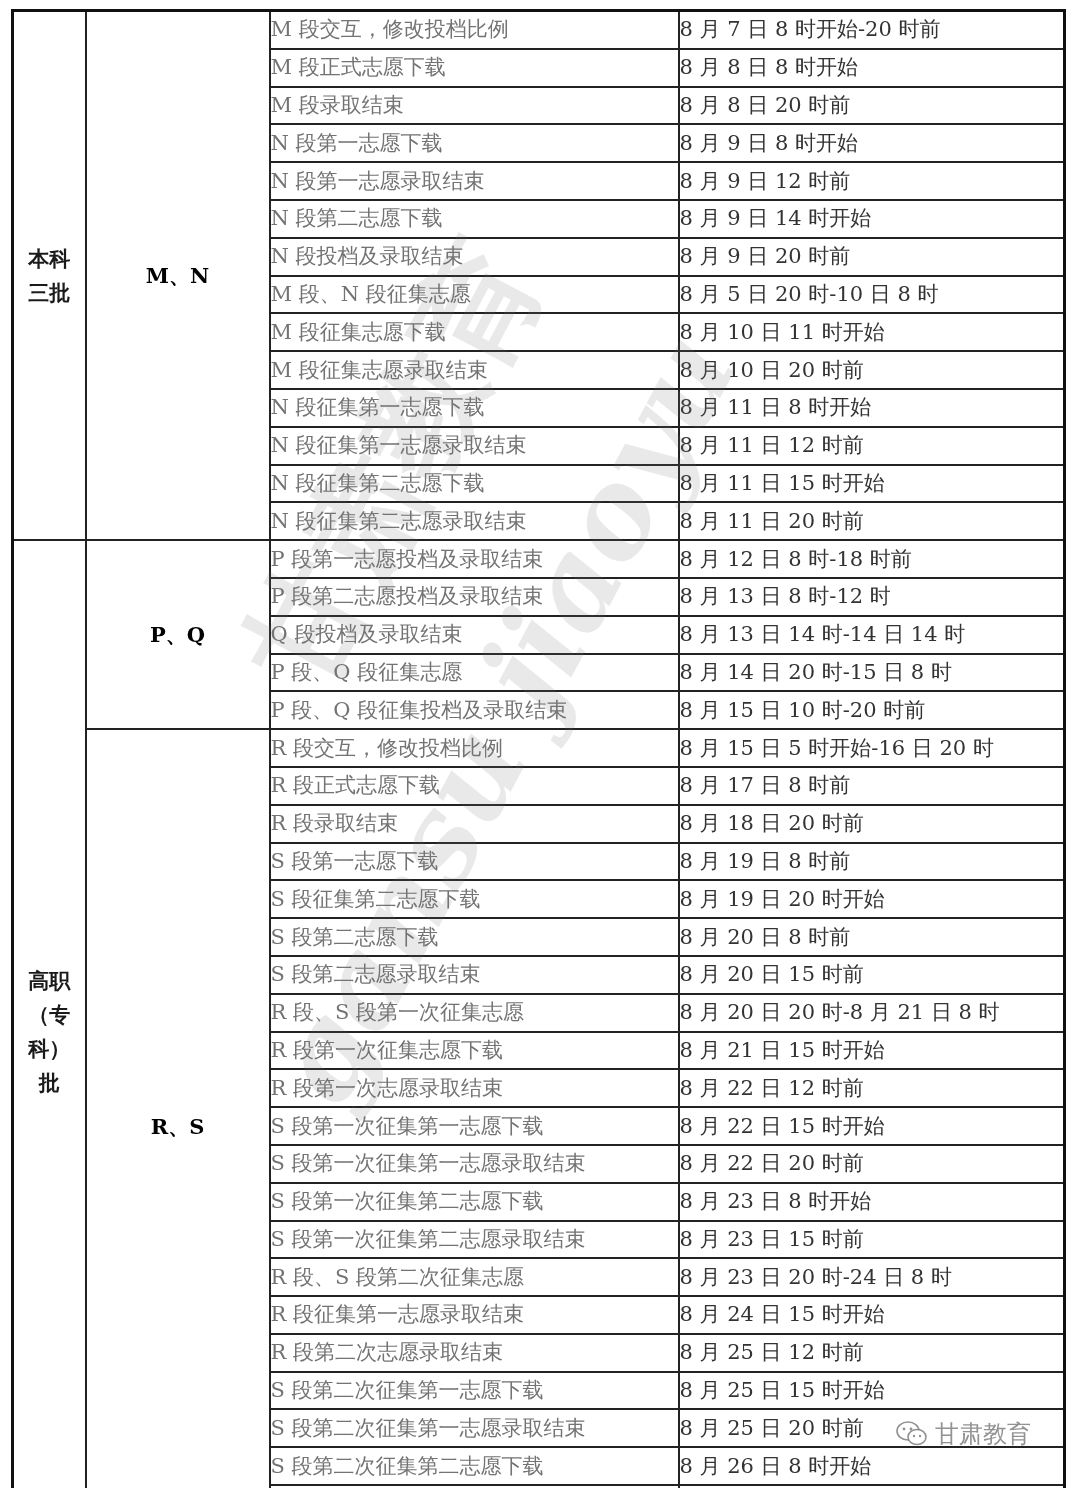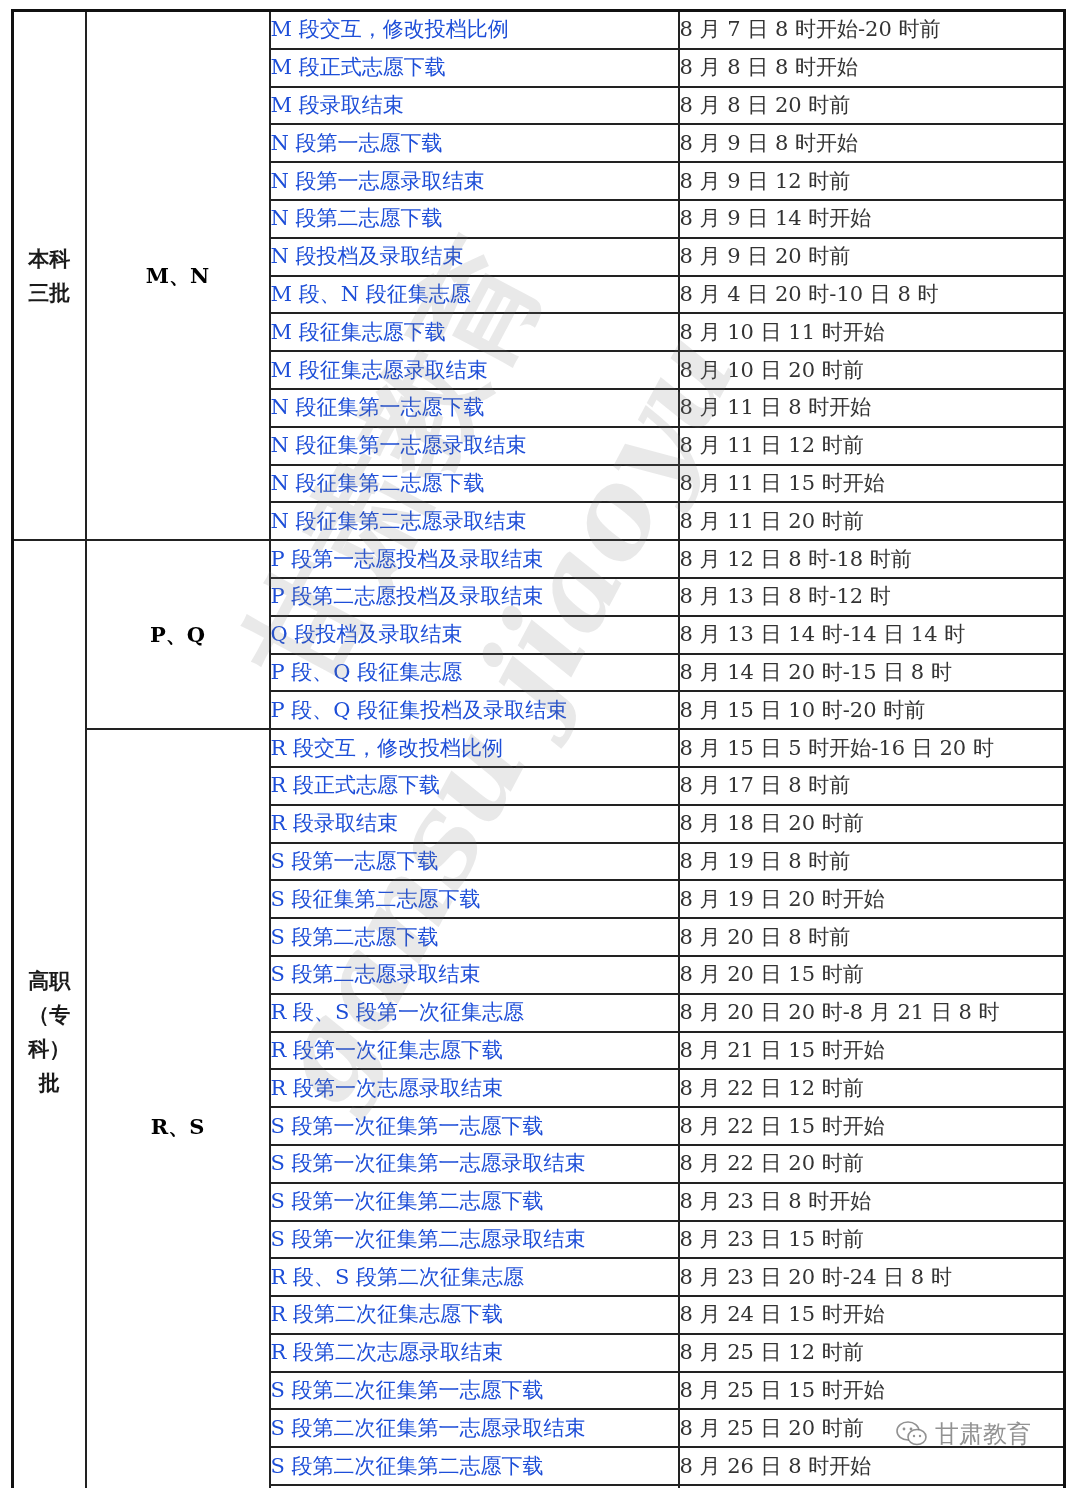--- a/index.html
+++ b/index.html
@@ -61,21 +61,21 @@
     }
     td.segment {
       text-align: center;
       vertical-align: middle;
       font-weight: bold;
       font-size: 20px;
       color: #000000;
     }
     td.task {
       padding-left: 11px;
-      color: #1d4ed8;
+      color: #737373;
       vertical-align: middle;
     }
     td.time {
       padding-left: 12px;
       color: #333;
       vertical-align: middle;
       margin-left: 14px;
     }
 
     .watermark {
@@ -152,21 +152,21 @@
         <tr>
           <td class="task">N 段第二志愿下载</td>
           <td class="time">8 月 9 日 14 时开始</td>
         </tr>
         <tr>
           <td class="task">N 段投档及录取结束</td>
           <td class="time">8 月 9 日 20 时前</td>
         </tr>
         <tr>
           <td class="task">M 段、N 段征集志愿</td>
-          <td class="time">8 月 4 日 20 时-10 日 8 时</td>
+          <td class="time">8 月 5 日 20 时-10 日 8 时</td>
         </tr>
         <tr>
           <td class="task">M 段征集志愿下载</td>
           <td class="time">8 月 10 日 11 时开始</td>
         </tr>
         <tr>
           <td class="task">M 段征集志愿录取结束</td>
           <td class="time">8 月 10 日 20 时前</td>
         </tr>
         <tr>
@@ -262,21 +262,21 @@
         </tr>
         <tr>
           <td class="task">S 段第一次征集第二志愿录取结束</td>
           <td class="time">8 月 23 日 15 时前</td>
         </tr>
         <tr>
           <td class="task">R 段、S 段第二次征集志愿</td>
           <td class="time">8 月 23 日 20 时-24 日 8 时</td>
         </tr>
         <tr>
-          <td class="task">R 段第二次征集志愿下载</td>
+          <td class="task">R 段征集第一志愿录取结束</td>
           <td class="time">8 月 24 日 15 时开始</td>
         </tr>
         <tr>
           <td class="task">R 段第二次志愿录取结束</td>
           <td class="time">8 月 25 日 12 时前</td>
         </tr>
         <tr>
           <td class="task">S 段第二次征集第一志愿下载</td>
           <td class="time">8 月 25 日 15 时开始</td>
         </tr>

